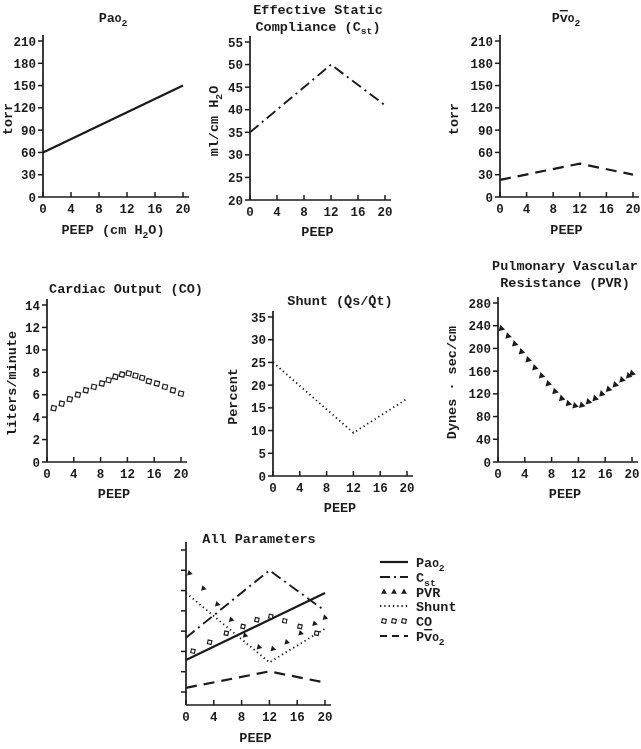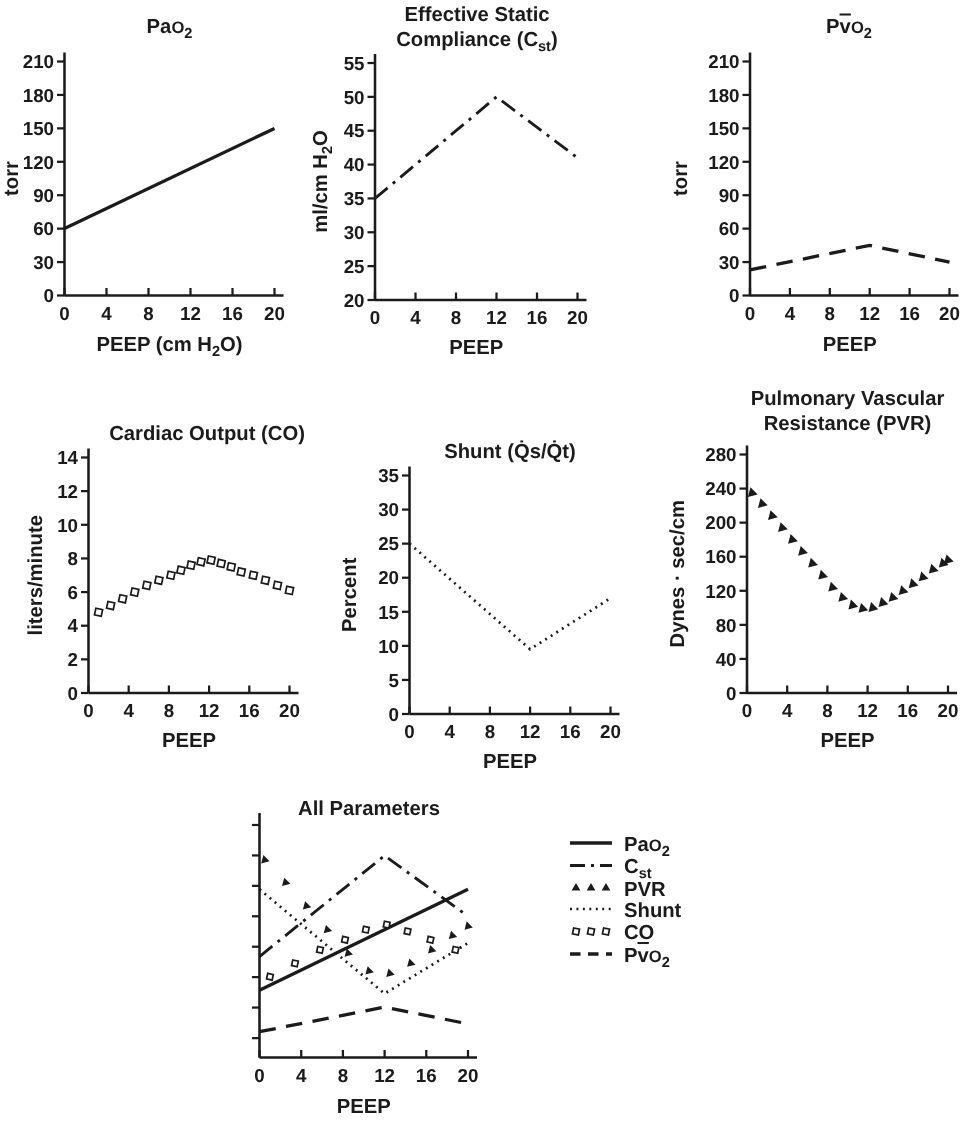--- a/index.html
+++ b/index.html
@@ -1,31 +1,31 @@
 <!DOCTYPE html>
 <html><head>
 <meta charset="utf-8">
 <style>
   html,body{margin:0;padding:0;background:#ffffff;}
   .figure{
     position:relative;
     width:641px;height:749px;
     background:#ffffff;
-    font-family:Liberation Sans, sans-serif;
+    font-family:Liberation Mono, monospace;
     overflow:hidden;
   }
   .cell{position:absolute;}
   .cell svg{overflow:visible;display:block;}
   #cell-pao2  {left:0;    top:0;   width:215px;height:252px;}
   #cell-cst   {left:198px;top:0;   width:215px;height:252px;}
   #cell-pvo2  {left:430px;top:0;   width:211px;height:252px;}
-  #cell-co    {left:16px;    top:255px;width:215px;height:250px;}
+  #cell-co    {left:4px;    top:255px;width:215px;height:250px;}
   #cell-shunt {left:215px;top:269px;width:215px;height:250px;}
   #cell-pvr   {left:430px;top:255px;width:211px;height:250px;}
-  #cell-all   {left:130px;top:505px;width:260px;height:244px;}
+  #cell-all   {left:143px;top:505px;width:260px;height:244px;}
   #cell-legend{left:378px;top:552px;width:170px;height:100px;}
 </style>
 </head>
 <body>
 
 <div class="figure">
   <div class="cell" id="cell-pao2">
       <svg width="215" height="252">
         <text x="113" y="22" fill="#1b1b1b" font-size="13.5" font-weight="bold" text-anchor="middle"><tspan>Pa</tspan><tspan font-size="11.069999999999999">O</tspan><tspan dy="3.5100000000000002" font-size="9.719999999999999">2</tspan></text>
         <g stroke="#1b1b1b" stroke-width="1.7">

